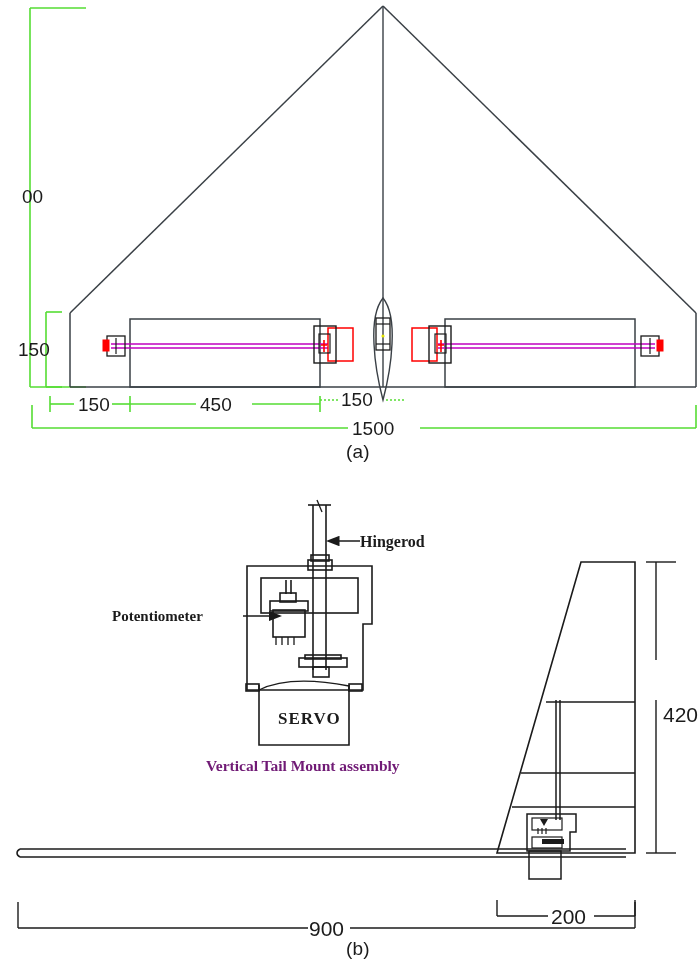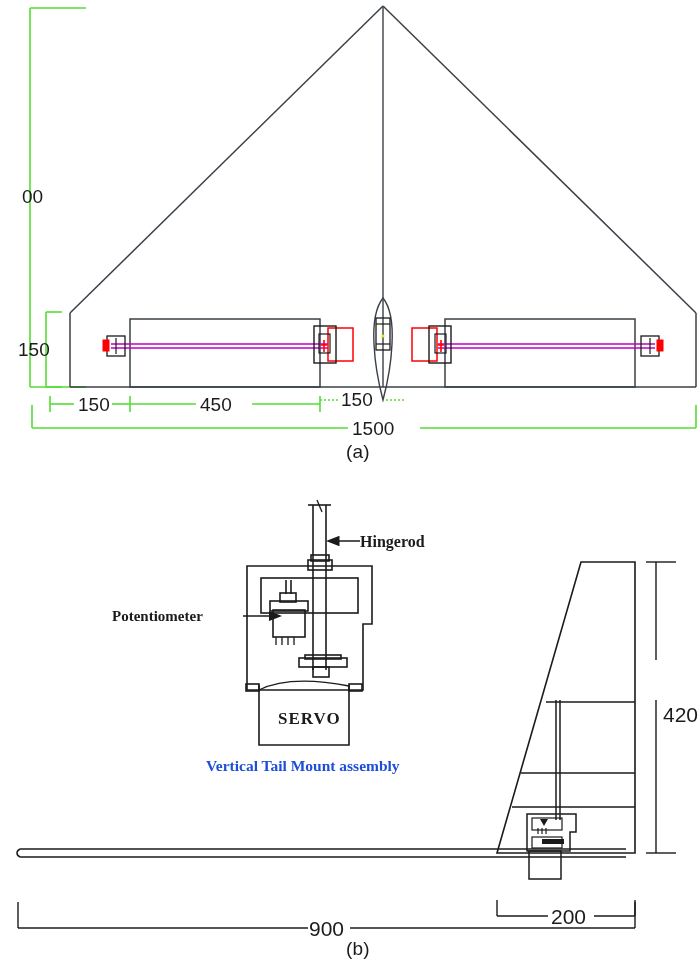--- a/index.html
+++ b/index.html
@@ -39,21 +39,21 @@
     color: #1b1b1b;
     letter-spacing: 0.2px;
   }
   #caption-a { left: 0; top: 441px; width: 700px; }
   #caption-b { left: 0; top: 938px; width: 700px; }
   .sub-caption {
     position: absolute;
     font-family: "Liberation Serif", "DejaVu Serif", serif;
     font-size: 15.5px;
     font-weight: 600;
-    color: #1d4ed8;
+    color: #701a75;
     white-space: nowrap;
   }
   #vtm-caption { left: 198px; top: 757px; }
 </style>
 </head>
 <body>
 
 <div id="drawing-root">
 
   <svg class="fig" id="figure-a" viewBox="0 0 700 978">

